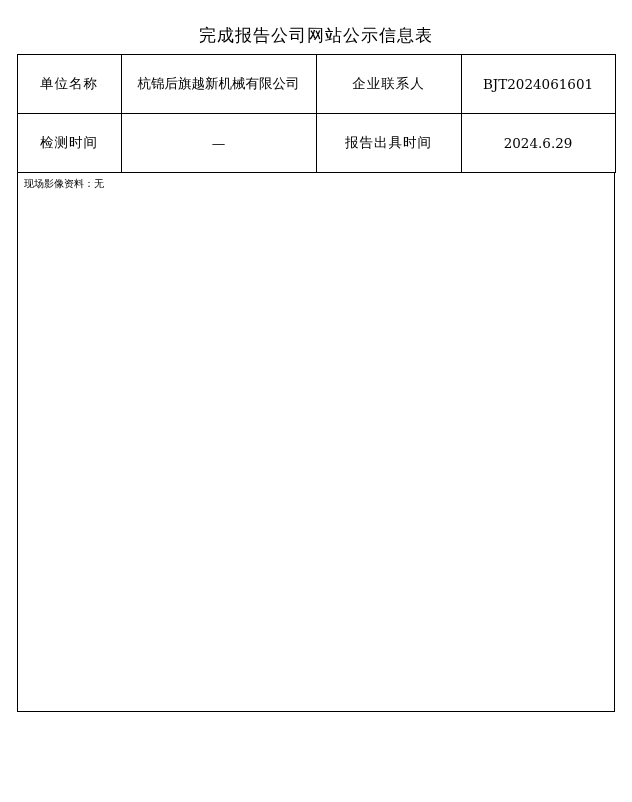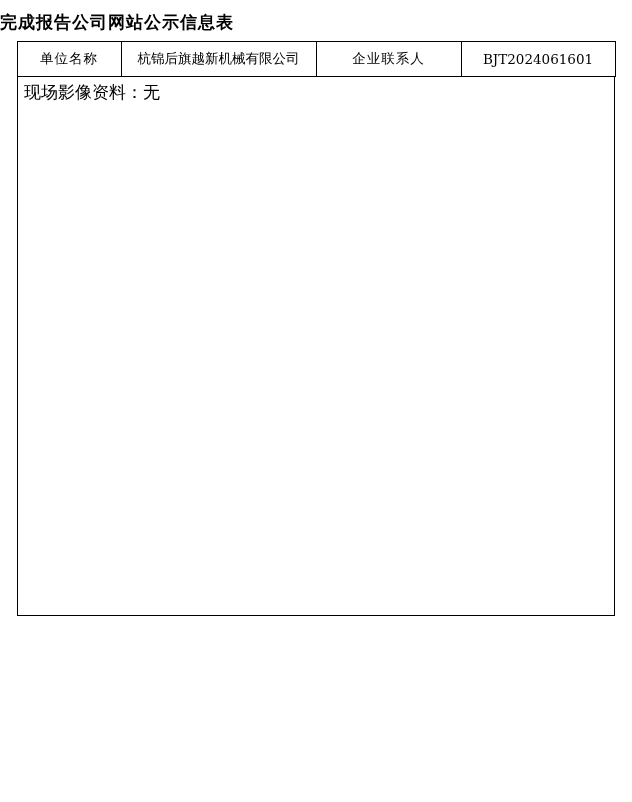--- a/index.html
+++ b/index.html
@@ -16,62 +16,62 @@
     overflow: hidden;
   }
   .page {
     width: 632px;
     height: 802px;
     box-sizing: border-box;
     padding: 0;
     position: relative;
   }
   .doc-title {
-    text-align: left;
+    text-align: center;
     font-size: 17px;
-    font-weight: bold;
+    font-weight: normal;
     letter-spacing: 1px;
-    margin: 11px 0 7px 0;
+    margin: 24px 0 7px 0;
     font-family: "DejaVu Serif", "Liberation Serif", serif;
   }
   table.info {
     border-collapse: collapse;
     table-layout: fixed;
     margin: 0 auto;
     width: 598px;
     border: 1px solid #000;
   }
   table.info td {
     border: 1px solid #000;
     height: 34px;
     font-size: 13.5px;
     text-align: center;
     vertical-align: middle;
-    padding: 0 4px;
+    padding: 12px 4px;
     font-family: "DejaVu Serif", "Liberation Serif", serif;
   }
   td.label {
     letter-spacing: 1px;
   }
   .col-a { width: 104px; }
   .col-b { width: 195px; }
   .col-c { width: 145px; }
   .col-d { width: 154px; }
   .members span.gap { display: inline-block; width: 18px; }
   .notes-box {
     width: 598px;
     margin: 0 auto;
     border: 1px solid #000;
     border-top: none;
     box-sizing: border-box;
     height: 539px;
     position: relative;
   }
   .notes-label {
-    font-size: 17px;
+    font-size: 10px;
     padding: 4px 6px 0 6px;
     font-family: Liberation Serif, serif;
     text-align: left;
   }
 </style>
 </head>
 <body>
 
 <div class="page">
 
@@ -84,20 +84,26 @@
       <col class="col-c">
       <col class="col-d">
     </colgroup>
     <tbody>
       <tr>
         <td class="label">单位名称</td>
         <td>杭锦后旗越新机械有限公司</td>
         <td class="label">企业联系人</td>
         <td>BJT2024061601</td>
       </tr>
+      <tr>
+        <td class="label">检测时间</td>
+        <td>—</td>
+        <td class="label">报告出具时间</td>
+        <td>2024.6.29</td>
+      </tr>
     </tbody>
   </table>
 
   <div class="notes-box">
     <div class="notes-label">现场影像资料：无</div>
   </div>
 
 </div>
 
 </body></html>

